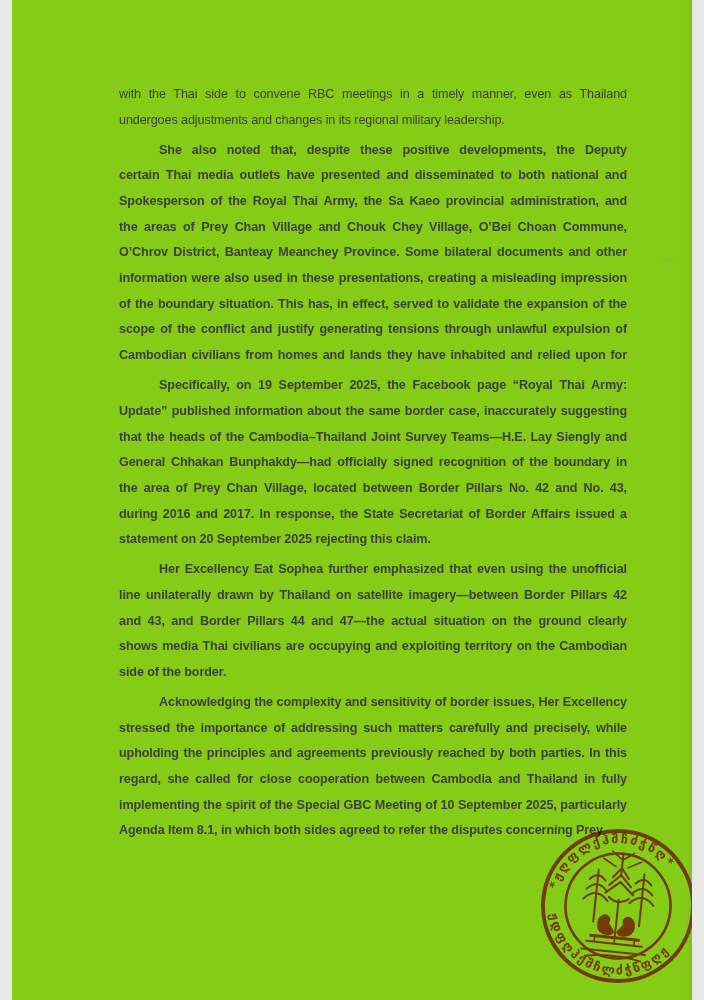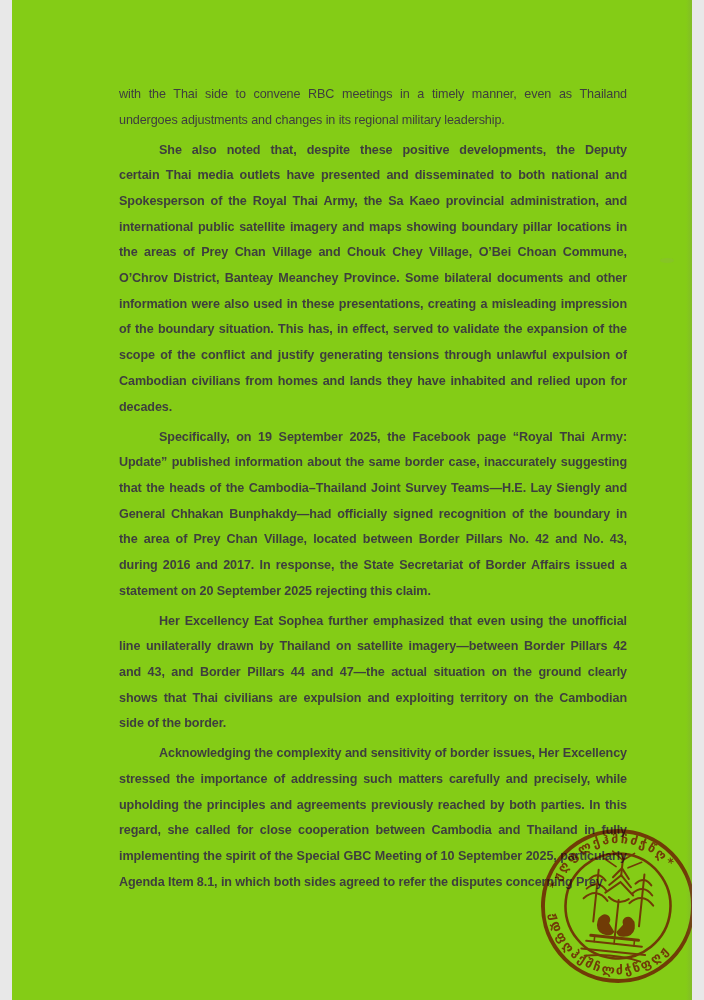--- a/index.html
+++ b/index.html
@@ -60,43 +60,41 @@
 
   <div class="textcol" style="color: rgb(62, 62, 62);">
       <div class="para">
         <div class="line">with the Thai side to convene RBC meetings in a timely manner, even as Thailand</div>
         <div class="line last">undergoes adjustments and changes in its regional military leadership.</div>
       </div>
       <div class="para">
         <div class="line ind">She also noted that, despite these positive developments, the Deputy</div>
         <div class="line">certain Thai media outlets have presented and disseminated to both national and</div>
         <div class="line">Spokesperson of the Royal Thai Army, the Sa Kaeo provincial administration, and</div>
-        <div class="line">international public satellite imagery and maps showing boundary pillar locations in</div>
         <div class="line">the areas of Prey Chan Village and Chouk Chey Village, O’Bei Choan Commune,</div>
         <div class="line">O’Chrov District, Banteay Meanchey Province. Some bilateral documents and other</div>
         <div class="line">information were also used in these presentations, creating a misleading impression</div>
         <div class="line">of the boundary situation. This has, in effect, served to validate the expansion of the</div>
         <div class="line">scope of the conflict and justify generating tensions through unlawful expulsion of</div>
         <div class="line">Cambodian civilians from homes and lands they have inhabited and relied upon for</div>
-        <div class="line last">decades.</div>
       </div>
       <div class="para">
         <div class="line ind">Specifically, on 19 September 2025, the Facebook page “Royal Thai Army:</div>
         <div class="line">Update” published information about the same border case, inaccurately suggesting</div>
         <div class="line">that the heads of the Cambodia–Thailand Joint Survey Teams—H.E. Lay Siengly and</div>
         <div class="line">General Chhakan Bunphakdy—had officially signed recognition of the boundary in</div>
         <div class="line">the area of Prey Chan Village, located between Border Pillars No. 42 and No. 43,</div>
         <div class="line">during 2016 and 2017. In response, the State Secretariat of Border Affairs issued a</div>
         <div class="line last">statement on 20 September 2025 rejecting this claim.</div>
       </div>
       <div class="para">
         <div class="line ind">Her Excellency Eat Sophea further emphasized that even using the unofficial</div>
         <div class="line">line unilaterally drawn by Thailand on satellite imagery—between Border Pillars 42</div>
         <div class="line">and 43, and Border Pillars 44 and 47—the actual situation on the ground clearly</div>
-        <div class="line">shows that Thai civilians are expulsion and exploiting territory on the Cambodian</div>
+        <div class="line">shows media Thai civilians are occupying and exploiting territory on the Cambodian</div>
         <div class="line last">side of the border.</div>
       </div>
       <div class="para">
         <div class="line ind">Acknowledging the complexity and sensitivity of border issues, Her Excellency</div>
         <div class="line">stressed the importance of addressing such matters carefully and precisely, while</div>
         <div class="line">upholding the principles and agreements previously reached by both parties. In this</div>
         <div class="line">regard, she called for close cooperation between Cambodia and Thailand in fully</div>
         <div class="line">implementing the spirit of the Special GBC Meeting of 10 September 2025, particularly</div>
         <div class="line last">Agenda Item 8.1, in which both sides agreed to refer the disputes concerning Prey</div>
       </div>

